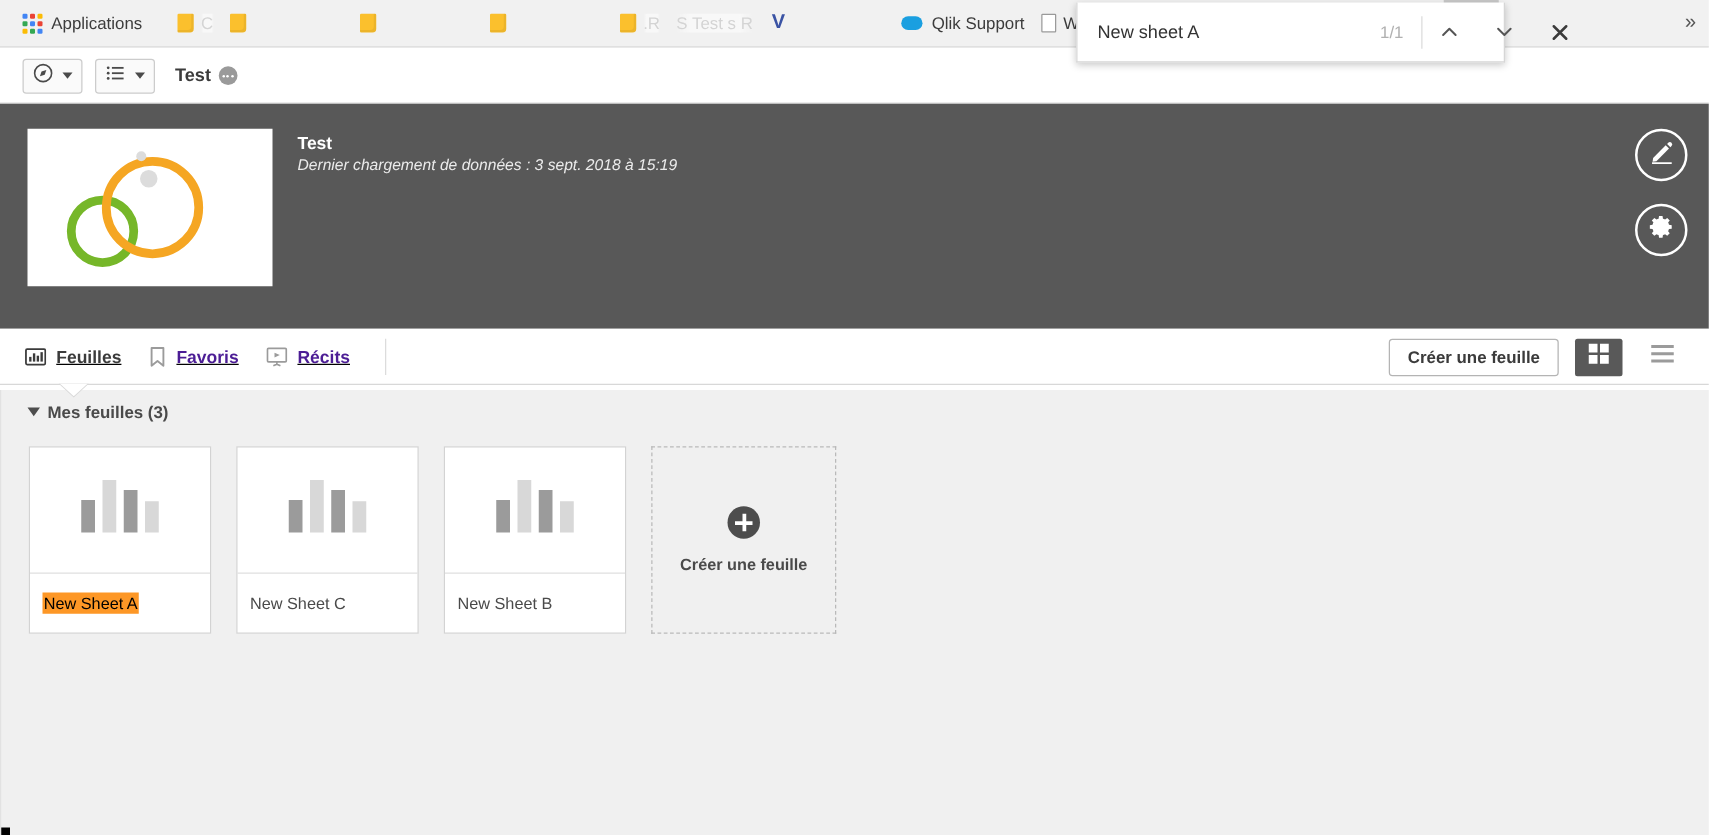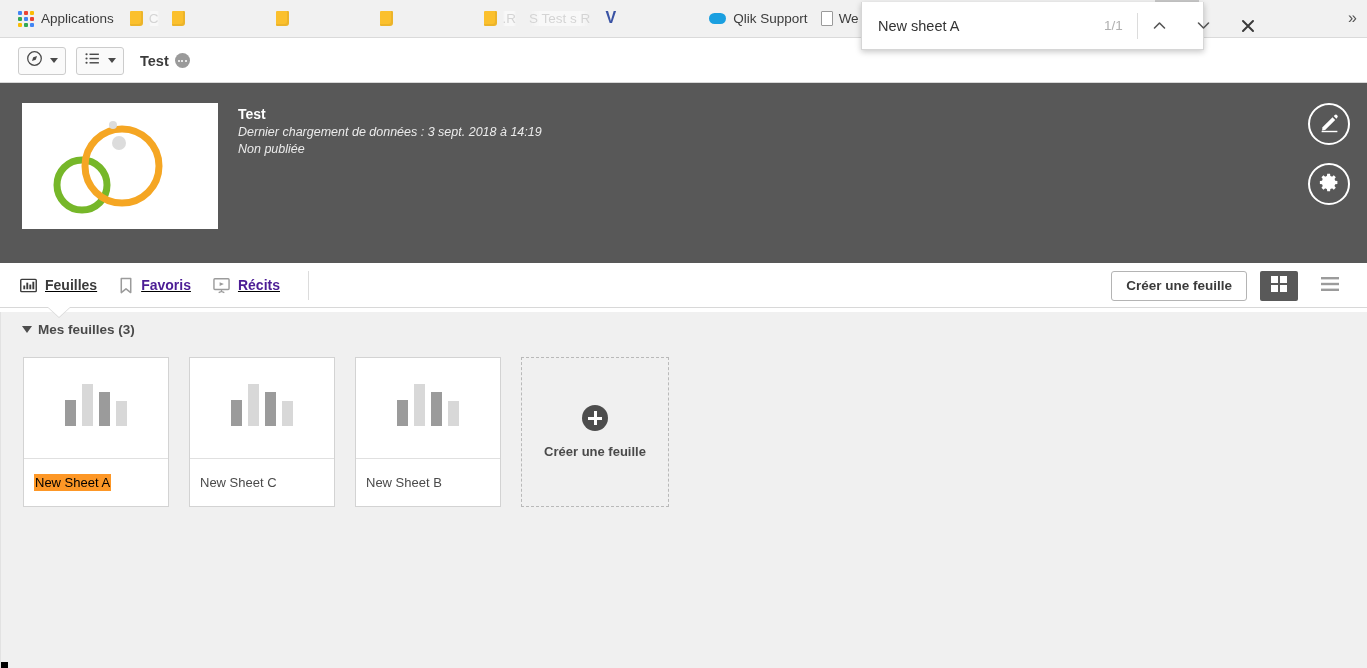--- a/index.html
+++ b/index.html
@@ -18,21 +18,21 @@
     display: flex; align-items: center; padding: 0 8px;
     overflow: hidden;
   }
   .apps-grid {
     width: 16px; height: 16px; margin: 0 7px 0 10px;
     display: grid; grid-template-columns: repeat(3, 4px);
     grid-template-rows: repeat(3, 4px); gap: 2px; flex: none;
   }
   .apps-grid i { display: block; width: 4px; height: 4px; border-radius: 1px; }
   .apps-label {
-    font-size: 13.5px; color: #3c3c3c; margin-right: 16px;
+    font-size: 13.5px; color: #3c3c3c; margin-right: 28px;
     white-space: nowrap; flex: none;
   }
   .bm {
     display: flex; align-items: center; margin-right: 13px;
     flex: none; white-space: nowrap;
   }
   .bm-folder {
     width: 13px; height: 15px; flex: none; margin-right: 6px;
     background: #fbc02d; border-radius: 1px 1px 3px 1px;
     box-shadow: inset -2px -2px 0 rgba(0,0,0,.06);
@@ -354,22 +354,21 @@
   <div class="app-thumb">
     <svg width="196" height="126" viewBox="0 0 196 126">
       <circle cx="60" cy="82" r="25" stroke="#76b729" stroke-width="7" fill="none"></circle>
       <circle cx="100" cy="63" r="37" stroke="#f5a623" stroke-width="7" fill="none"></circle>
       <circle cx="97" cy="40" r="7" fill="#dcdcdc"></circle>
       <circle cx="91" cy="22" r="4" fill="#dcdcdc"></circle>
     </svg>
   </div>
   <div class="app-info">
     <div class="app-title">Test</div>
-    <div class="app-meta">Dernier chargement de données : 3 sept. 2018 à 14:19</div>
-    <div class="app-meta">Non publiée</div>
+    <div class="app-meta">Dernier chargement de données : 3 sept. 2018 à 15:19</div>
   </div>
   <div class="circ-btn edit">
     <span>
       <svg width="21" height="21" viewBox="0 0 24 24">
         <path d="M4 17.5 L15.5 6 L18.5 9 L7 20.5 L3.5 21 Z" fill="#ffffff"></path>
         <path d="M16.8 4.7 L17.8 3.7 A1.6 1.6 0 0 1 20.8 6.7 L19.8 7.7 Z" fill="#ffffff"></path>
         <rect x="3" y="21.5" width="18" height="1.6" fill="#ffffff"></rect>
       </svg>
     </span>
   </div>

